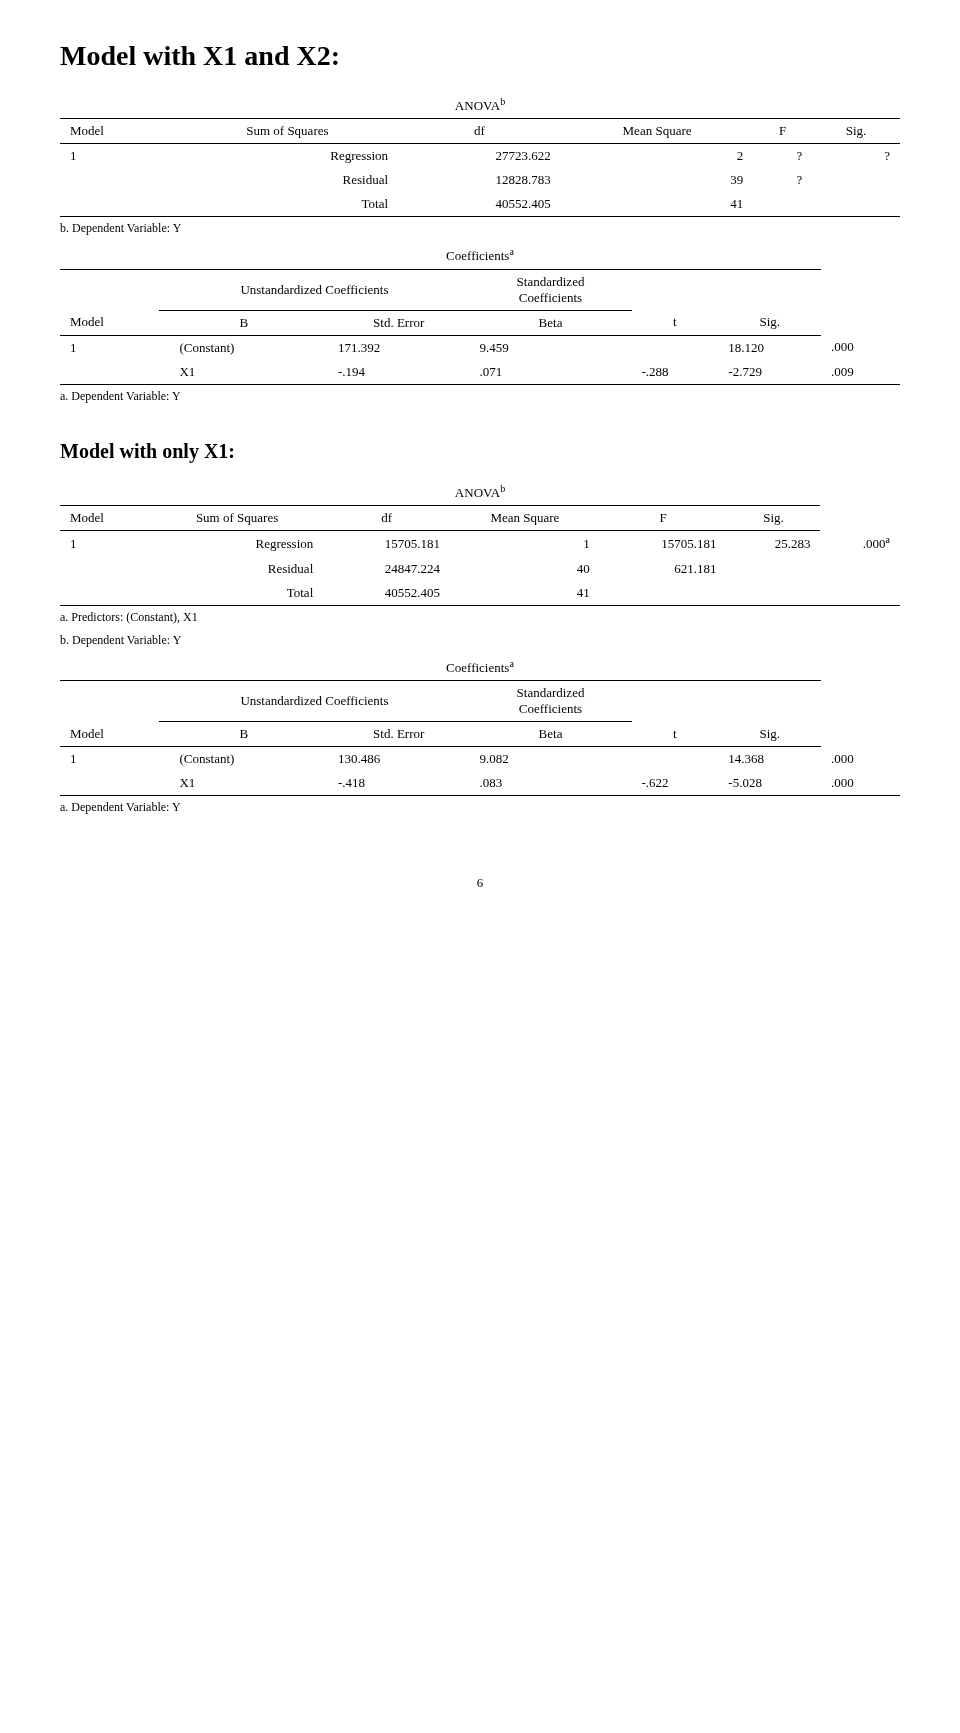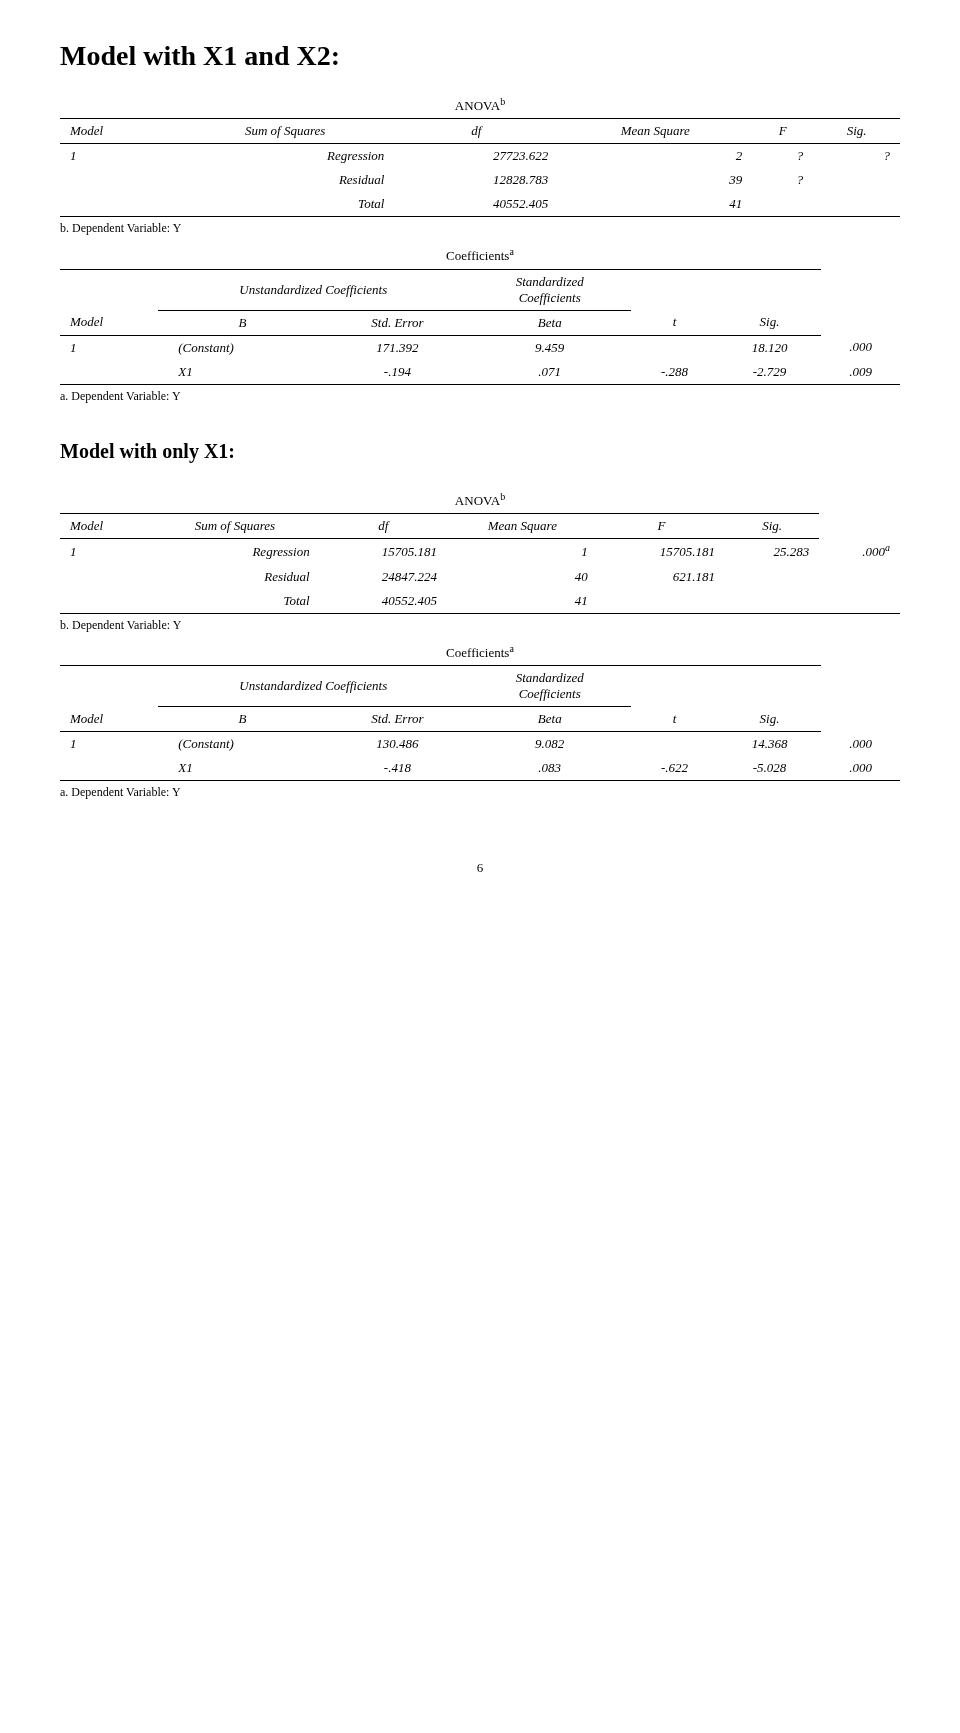--- a/index.html
+++ b/index.html
@@ -15,21 +15,21 @@
 
     h1 {
       font-size: 28px;
       font-weight: bold;
       margin-bottom: 24px;
     }
 
     h2 {
       font-size: 20px;
       font-weight: bold;
-      margin-bottom: 28px;
+      margin-bottom: 20px;
     }
 
     .section {
       margin-bottom: 36px;
     }
 
     .table-wrapper {
       margin-bottom: 10px;
     }
 
@@ -42,21 +42,20 @@
 
     .superscript {
       font-size: 10px;
       vertical-align: super;
     }
 
     table {
       border-collapse: collapse;
       width: 100%;
       font-size: 13px;
-      font-style: italic;
     }
 
     table th, table td {
       padding: 4px 10px;
       text-align: right;
     }
 
     table th:first-child, table td:first-child {
       text-align: left;
     }
@@ -102,21 +101,21 @@
 
     .coeff-table th:first-child {
       text-align: left;
     }
 
     .coeff-table tr:last-child td {
       border-bottom: 1.5px solid #000;
     }
 
     .coeff-table td {
-      text-align: center;
+      text-align: left;
     }
 
     .coeff-table td:first-child {
       text-align: left;
     }
 
     .coeff-table td:nth-child(2) {
       text-align: left;
       padding-left: 20px;
     }
@@ -293,20 +292,21 @@
         <td></td>
         <td>Total</td>
         <td>40552.405</td>
         <td>41</td>
         <td></td>
         <td></td>
         <td></td>
       </tr>
     </tbody>
   </table>
+  <div class="footnote">a. Predictors: (Constant), X1</div>
   <div class="footnote">b. Dependent Variable: Y</div>
 </div>
 
 <div class="table-wrapper section">
   <div class="coefficients-title">
     <span>Coefficients</span><span class="superscript">a</span>
   </div>
   <table class="coeff-table">
     <thead>
       <tr class="coeff-header-row1">

